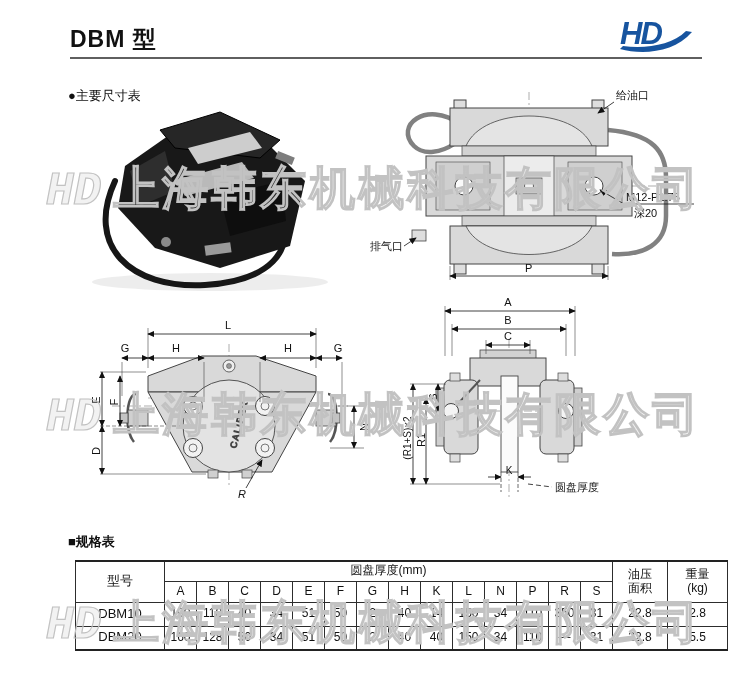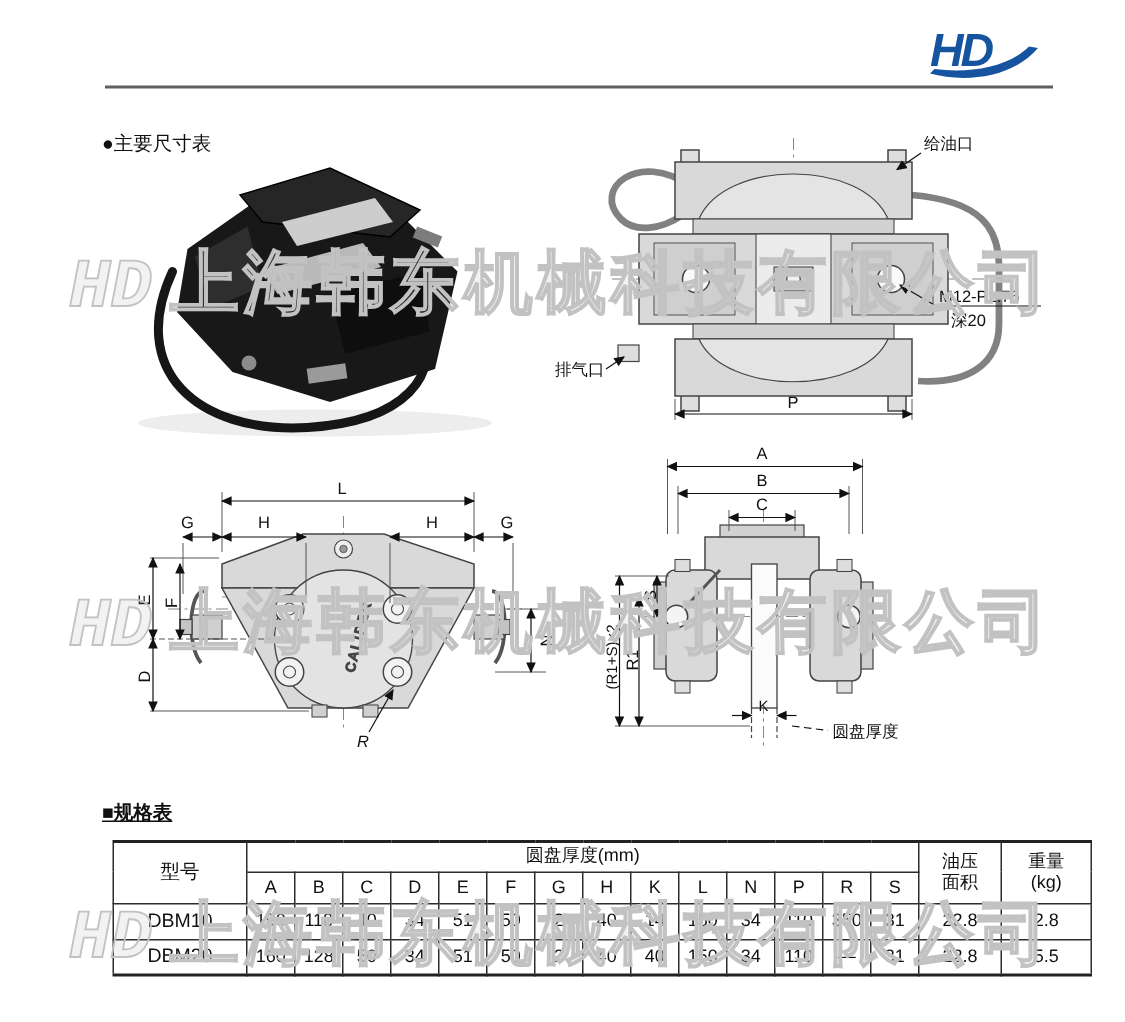--- a/index.html
+++ b/index.html
@@ -3,21 +3,21 @@
 <meta charset="utf-8">
 <style>
   html,body{margin:0;padding:0;background:#fff;}
   .page{position:relative;width:750px;height:681px;background:#ffffff;overflow:hidden;
         font-family:"Liberation Sans", sans-serif;color:#111;}
   .title{position:absolute;left:70px;top:24px;font-size:23px;font-weight:bold;letter-spacing:1px;}
   .hrule{position:absolute;left:70px;top:57px;width:632px;height:2px;background:#5f5f5f;}
   .logo{position:absolute;left:612px;top:14px;width:88px;height:44px;}
   .sec{position:absolute;font-size:13px;color:#101010;}
   .sec1{left:68px;top:87px;}
-  .sec2{left:68px;top:533px;font-weight:bold;text-decoration:underline;}
+  .sec2{left:68px;top:533px;font-weight:bold;}
   .photo{position:absolute;left:70px;top:96px;}
   .tview{position:absolute;left:368px;top:86px;}
   .fview{position:absolute;left:76px;top:310px;}
   .sview{position:absolute;left:400px;top:288px;}
   .wm{position:absolute;left:46px;white-space:nowrap;font-weight:bold;font-size:46px;
       letter-spacing:3px;color:rgba(175,175,175,0.16);-webkit-text-stroke:1.2px #c2c2c2;
       z-index:7;pointer-events:none;font-family:Liberation Mono, monospace;}
   .wm .wm-hd{font-style:italic;margin-right:12px;letter-spacing:0;}
   .wm1{top:158px;} .wm2{top:384px;} .wm3{top:592px;}
   .spec{position:absolute;left:75px;top:560px;border-collapse:collapse;
@@ -31,20 +31,21 @@
   .spec .wt-col{width:59px;}
   svg text{font-family:"Liberation Sans", sans-serif;}
   .dt{font-size:11px;fill:#111;}
   .cn{font-size:11px;fill:#111;}
 </style>
 </head>
 <body>
 
 <div class="page">
 
+  <div class="title">DBM 型</div>
   <div class="hrule"></div>
   <div class="logo">
     <svg width="88" height="44" viewBox="0 0 88 44">
       <text x="8" y="30" font-size="31" font-weight="bold" font-style="italic" fill="#17549f" letter-spacing="-2">HD</text>
       <path d="M8,35 C30,41 62,39 80,18 L74,17 C60,31 34,35 11,32 Z" fill="#17549f"></path>
     </svg>
   </div>
 
   <div class="sec sec1">●主要尺寸表</div>
 

